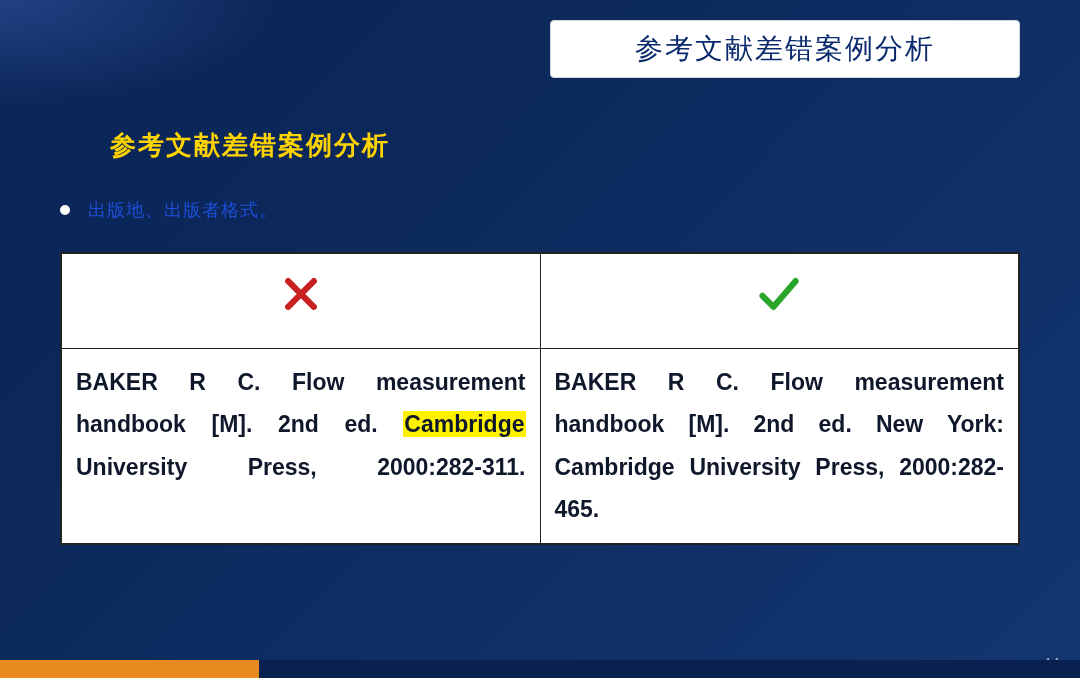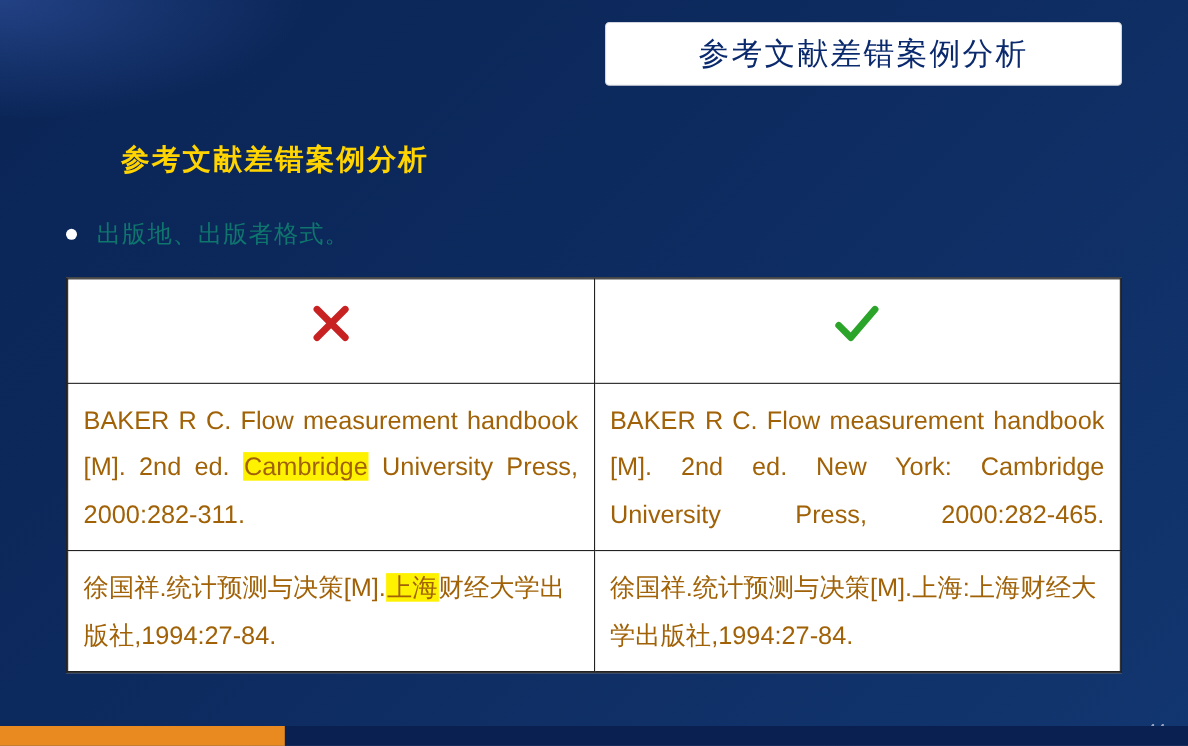--- a/index.html
+++ b/index.html
@@ -3,24 +3,24 @@
 <meta charset="utf-8">
 <style>
 *{margin:0;padding:0;box-sizing:border-box}
 body{width:1080px;height:678px;background:linear-gradient(135deg,#0a2455 0%,#0d2a5e 40%,#123670 100%);font-family:"Microsoft YaHei","PingFang SC",sans-serif;position:relative;overflow:hidden}
 .top-glow{position:absolute;top:0;left:0;width:280px;height:110px;background:radial-gradient(ellipse at top left,rgba(80,120,220,.35),transparent 70%);pointer-events:none}
 .title-card{position:absolute;top:20px;right:60px;width:470px;height:58px;background:#fff;border:1px solid #d0d4dc;border-radius:4px;display:flex;align-items:center;justify-content:center}
 .title-card span{color:#0b2a6e;font-size:28px;font-weight:500;letter-spacing:2px}
 .section-title{position:absolute;top:128px;left:110px;color:#ffd400;font-size:26px;font-weight:700;letter-spacing:2px}
 .bullet-line{position:absolute;top:198px;left:60px;display:flex;align-items:center;gap:18px}
 .bullet-dot{width:10px;height:10px;background:#fff;border-radius:50%;flex:none}
-.bullet-text{color:#0f766e;font-size:22px;letter-spacing:1px}
+.bullet-text{color:#1d4ed8;font-size:18px;letter-spacing:1px}
 .table-wrap{position:absolute;top:252px;left:60px;width:960px;background:#fff;border:1px solid #222}
 .tbl{width:100%;border-collapse:collapse;table-layout:fixed}
-.tbl th,.tbl td{border:1px solid #222;padding:12px 14px;vertical-align:top;font-size:23px;line-height:1.85;font-weight:400;color:#a16207}
+.tbl th,.tbl td{border:1px solid #222;padding:12px 14px;vertical-align:top;font-size:23px;line-height:1.85;font-weight:700;color:#0f172a}
 .tbl th{text-align:center;padding:18px 14px}
 .hl{background:#fff200;padding:0 1px}
 .jst{text-align:justify;text-align-last:justify}
 .footer-bar{position:absolute;bottom:0;left:0;height:18px;width:100%;display:flex}
 .footer-bar .orange{width:24%;background:#e88a1f}
 .footer-bar .navy{flex:1;background:#0a2050}
 .page-num{position:absolute;bottom:4px;right:20px;color:#9aa6bf;font-size:16px}
 svg{width:44px;height:44px}
 </style>
 </head>
@@ -57,26 +57,20 @@
               </svg>
         </span>
       </th>
     </tr>
     <tr>
       <td class="jst">
         <span>BAKER R C. Flow measurement handbook [M]. 2nd ed. </span><span class="hl">Cambridge</span><span> University Press, 2000:282-311.</span>
       </td>
       <td class="jst">BAKER R C. Flow measurement handbook [M]. 2nd ed. New York: Cambridge University Press, 2000:282-465.</td>
     </tr>
-    <tr>
-      <td>
-        <span>徐国祥.统计预测与决策[M].</span><span class="hl">上海</span><span>财经大学出版社,1994:27-84.</span>
-      </td>
-      <td>徐国祥.统计预测与决策[M].上海:上海财经大学出版社,1994:27-84.</td>
-    </tr>
   </tbody>
     </table>
 </div>
 
 <div class="page-num">44</div>
 
 <div class="footer-bar">
   <div class="orange"></div>
   <div class="navy"></div>
 </div>

